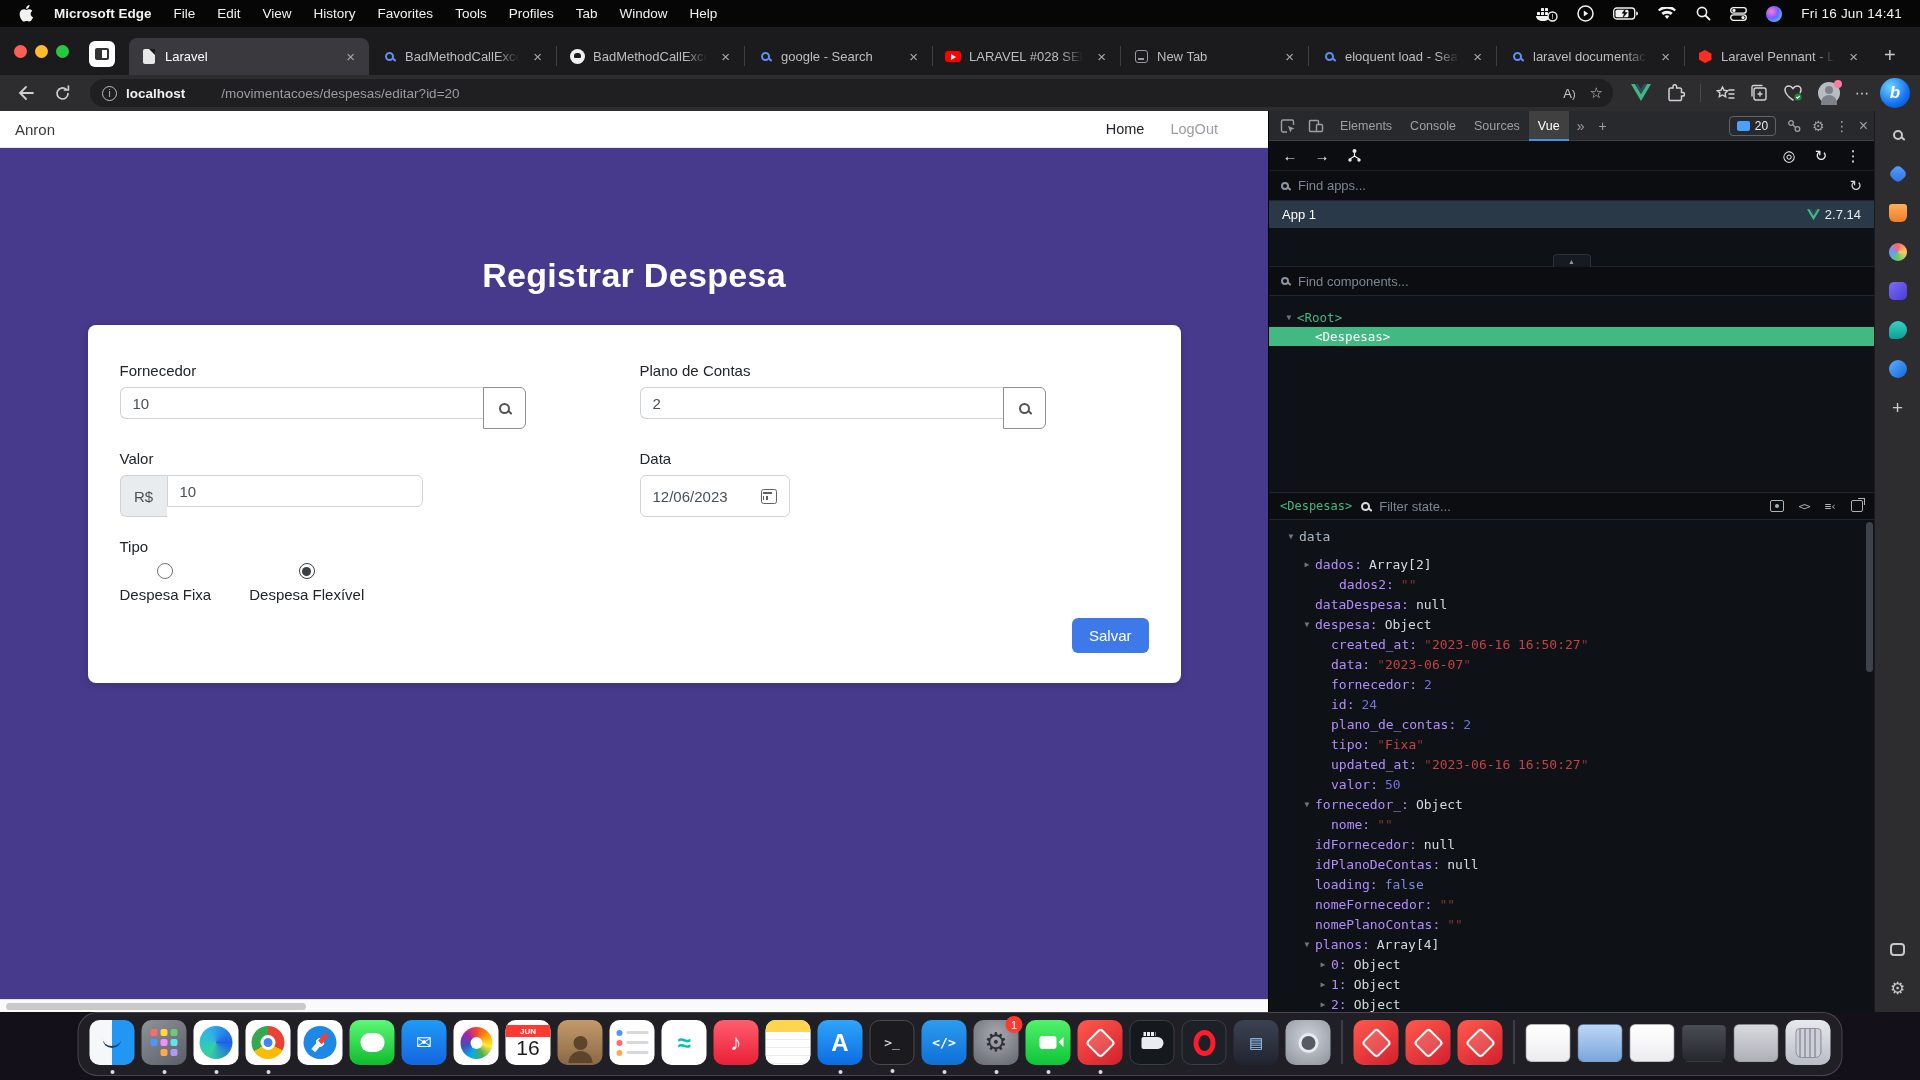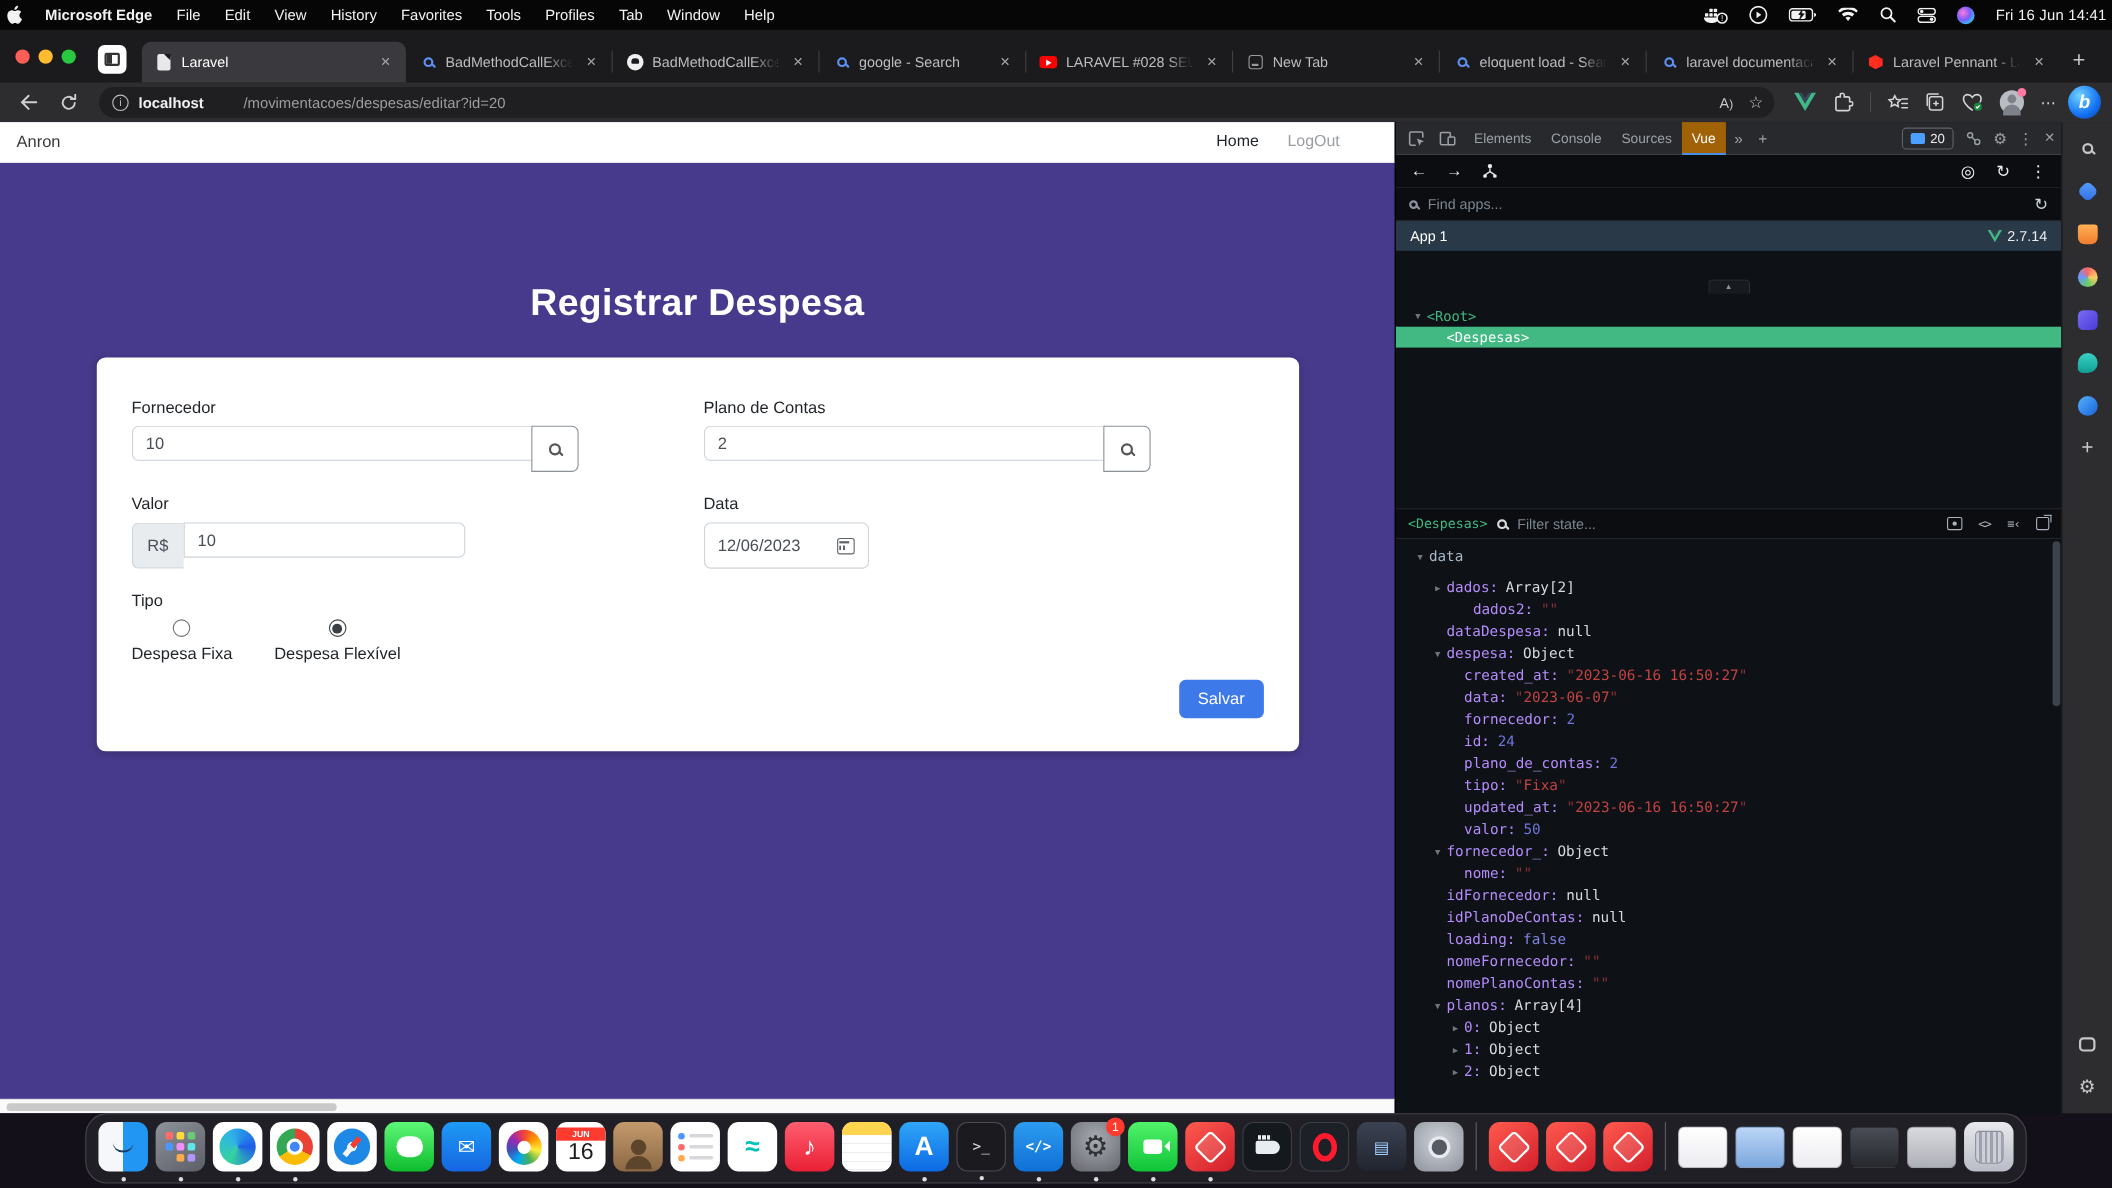--- a/index.html
+++ b/index.html
@@ -1,21 +1,21 @@
 <!DOCTYPE html>
 <html><head>
 <meta charset="utf-8">
 <style>
   * { margin:0; padding:0; box-sizing:border-box; }
   html,body { width:1920px; height:1080px; overflow:hidden; background:#14101a;
     font-family:"Liberation Sans", sans-serif; -webkit-font-smoothing:antialiased; }
 
   
   .menubar { position:absolute; left:0; top:0; width:1920px; height:27px; background:#060607;
-    color:#f2f2f2; display:flex; align-items:center; padding:0 5px; font-size:13.5px; z-index:50; }
+    color:#f2f2f2; display:flex; align-items:center; padding:0 18px; font-size:13.5px; z-index:50; }
   .menubar .apple { margin-right:10px; display:flex; align-items:center; }
   .menu-item { padding:0 11px; white-space:nowrap; }
   .menu-item.bold { font-weight:bold; }
   .menubar-right { margin-left:auto; display:flex; align-items:center; gap:19px; }
   .menubar-right .clock { font-size:13.5px; letter-spacing:.2px; }
   .mb-ic { display:flex; align-items:center; }
 
   
   .window { position:absolute; left:0; top:27px; width:1920px; height:985px; background:#1c1c1e; }
 
@@ -118,21 +118,21 @@
   .hscroll { position:absolute; left:0; bottom:0; width:100%; height:13px; background:#fafafa; border-top:1px solid #e2e2e2; }
   .hscroll .thumb{position:absolute;left:6px;top:3px;width:300px;height:7px;border-radius:4px;background:#c9c9c9;}
 
   
   .devtools { width:606px; height:901px; background:#0e1116; border-left:1px solid #000; display:flex;
     flex-direction:column; font-size:13px; color:#d7dade; position:relative; }
   .dt-tabs { height:30px; background:#28292c; border-bottom:1px solid #3c4043; display:flex; align-items:center;
     padding:0 6px; gap:2px; color:#9aa0a6; flex:none; }
   .dt-ic { width:26px; height:24px; display:flex; align-items:center; justify-content:center; border-radius:4px; }
   .dt-tab { padding:0 9px; height:30px; display:flex; align-items:center; font-size:12.5px; }
-  .dt-tab.active { background:#a16207; color:#fff; box-shadow:inset 0 -2px 0 #4a90e2; }
+  .dt-tab.active { background:#404040; color:#fff; box-shadow:inset 0 -2px 0 #4a90e2; }
   .dt-more { font-size:13px; padding:0 6px; }
   .dt-right { margin-left:auto; display:flex; align-items:center; gap:10px; }
   .console-badge { display:flex; align-items:center; gap:5px; border:1px solid #5f6368; border-radius:4px;
     padding:2px 7px; color:#e8eaed; font-size:12px; }
   .bubble { width:13px; height:10px; background:#4d9fff; border-radius:2px; position:relative; }
   .bubble::after{content:'';position:absolute;left:2px;bottom:-3px;border:3px solid transparent;border-top-color:#4d9fff;}
   .glyph { color:#9aa0a6; font-size:14px; }
 
   .vue-toolbar { height:30px; background:#0b0d10; display:flex; align-items:center; padding:0 8px; gap:6px;
     color:#e8eaed; border-bottom:1px solid #1b2026; flex:none; }
@@ -641,20 +641,24 @@
                 <path d="M4 0h3l3 5 3-5h3l-6 10z" fill="#35495e"></path>
               </svg>
             <span>2.7.14</span>
           </span>
         </div>
 
         <div class="apps-space">
           <span class="collapse-btn">▲</span>
         </div>
 
+        <div class="find-row" style="border-top:1px solid #23272d;">
+          <span class="mag"></span>
+          <span>Find components...</span>
+        </div>
 
         <div class="ctree" id="ctree">
             <div class="ctree-row" style="padding-left: 12px;">
               <span class="arr">▼</span>
               <span class="tag-name">&lt;Root&gt;</span>
             </div>
             <div class="ctree-row selected" style="padding-left: 30px;">
               <span class="arr"></span>
               <span class="tag-name">&lt;Despesas&gt;</span>
             </div>

